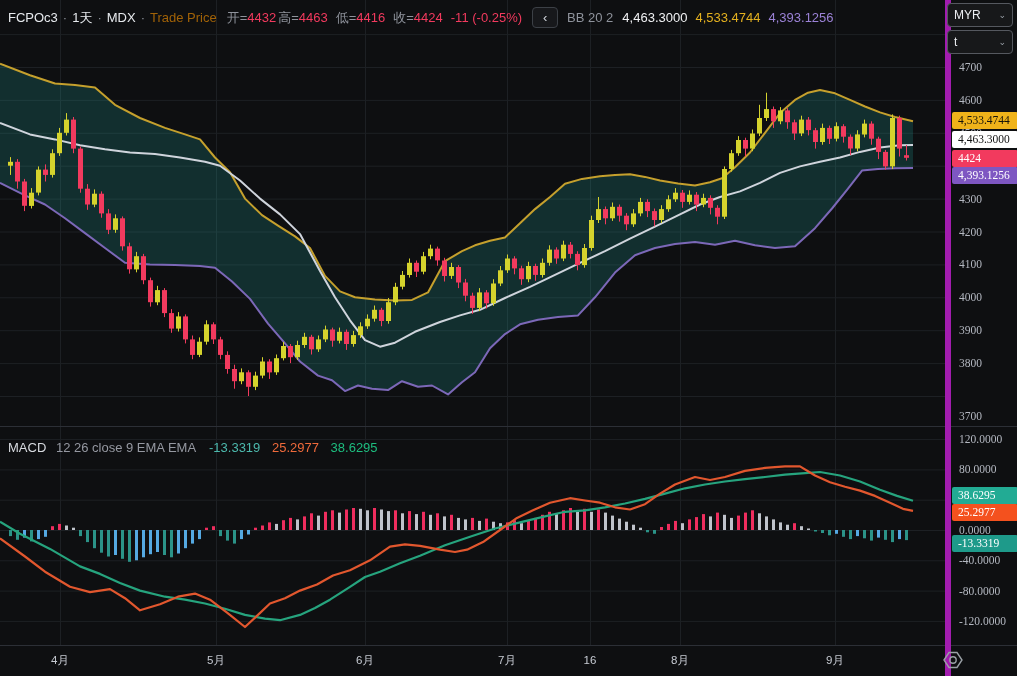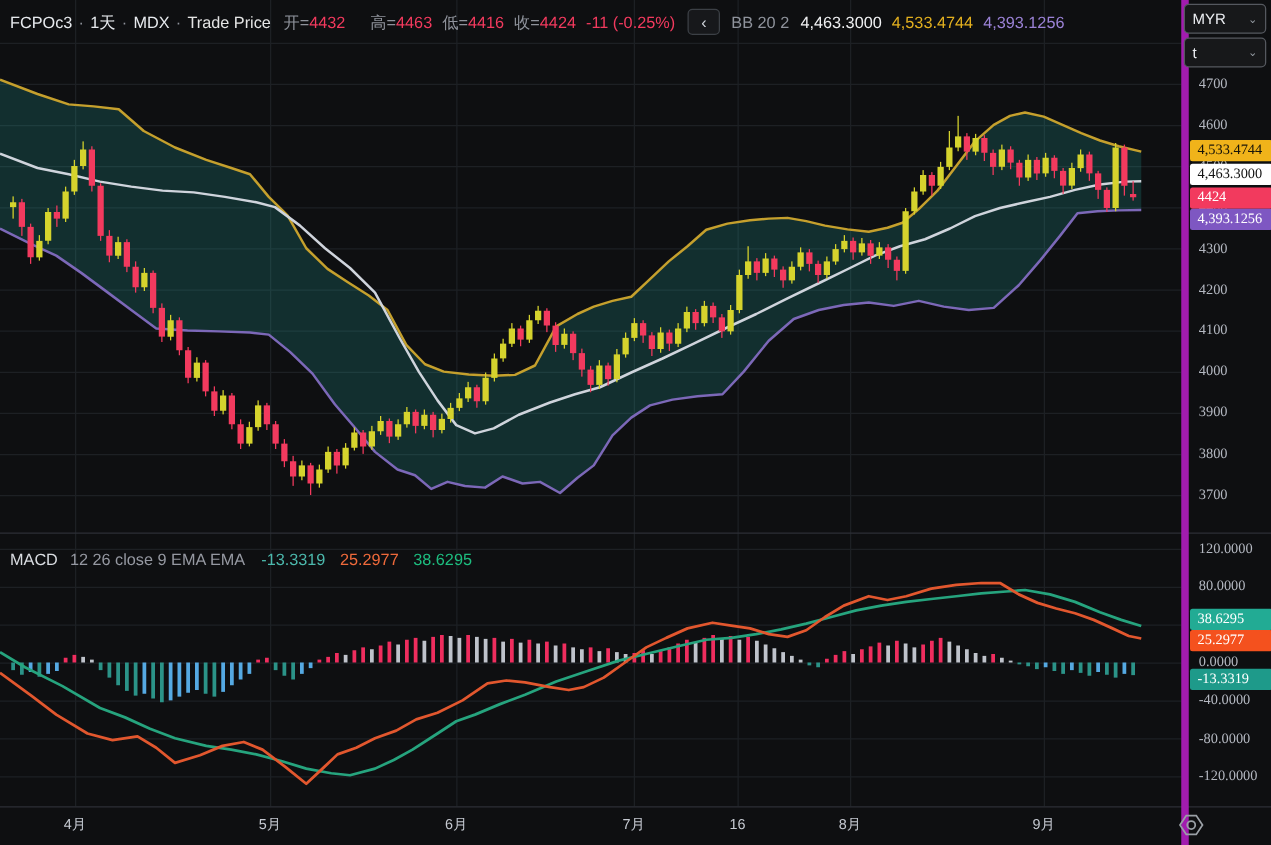--- a/index.html
+++ b/index.html
@@ -460,22 +460,22 @@
     </svg>
 
 
   <div class="legend">
     <span style="color:#e7eaee">FCPOc3</span>
     <span class="dim" style="margin:0 5px">·</span>
     <span style="color:#e7eaee">1天</span>
     <span class="dim" style="margin:0 5px">·</span>
     <span style="color:#e7eaee">MDX</span>
     <span class="dim" style="margin:0 5px">·</span>
-    <span style="color:#e5e5e5;margin-right:10px">Trade Price</span>
-    <span id="ohlc-group"><span class="dim">开=</span><span class="red" style="margin-right: 20px;">4432</span><span class="dim">高=</span><span class="red" style="margin-right: 8px;">4463</span><span class="dim">低=</span><span class="red" style="margin-right: 8px;">4416</span><span class="dim">收=</span><span class="red" style="margin-right: 8px;">4424</span></span>
+    <span style="color:#a16207;margin-right:10px">Trade Price</span>
+    <span id="ohlc-group"><span class="dim">开=</span><span class="red" style="margin-right: 2px;">4432</span><span class="dim">高=</span><span class="red" style="margin-right: 8px;">4463</span><span class="dim">低=</span><span class="red" style="margin-right: 8px;">4416</span><span class="dim">收=</span><span class="red" style="margin-right: 8px;">4424</span></span>
     <span class="red">-11 (-0.25%)</span>
     <span class="collapse-btn">‹</span>
     <span class="dim" style="margin-right:9px">BB 20 2</span>
     <span style="color:#f0f1f3;margin-right:8px">4,463.3000</span>
     <span style="color:#e3b01f;margin-right:8px">4,533.4744</span>
     <span style="color:#9b82d6">4,393.1256</span>
   </div>
 
   <div class="macd-legend">
     <span>MACD</span>
@@ -498,21 +498,21 @@
       <div class="tick" style="top: 60px;">4700</div>
       <div class="tick" style="top: 92.9px;">4600</div>
       <div class="tick" style="top: 125.8px;">4500</div>
       <div class="tick" style="top: 158.7px;">4400</div>
       <div class="tick" style="top: 191.6px;">4300</div>
       <div class="tick" style="top: 224.5px;">4200</div>
       <div class="tick" style="top: 257.4px;">4100</div>
       <div class="tick" style="top: 290.3px;">4000</div>
       <div class="tick" style="top: 323.2px;">3900</div>
       <div class="tick" style="top: 356.1px;">3800</div>
-      <div class="tick" style="top: 389px;">3700</div>
+      <div class="tick" style="top: 409px;">3700</div>
       <div class="tick" style="top: 432.088px;">120.0000</div>
       <div class="tick" style="top: 462.392px;">80.0000</div>
       <div class="tick" style="top: 523px;">0.0000</div>
       <div class="tick" style="top: 553.304px;">-40.0000</div>
       <div class="tick" style="top: 583.608px;">-80.0000</div>
       <div class="tick" style="top: 613.912px;">-120.0000</div>
       <div class="badge" style="top: 112.287px; background: rgb(240, 179, 26); color: rgb(23, 20, 10);">4,533.4744</div>
       <div class="badge" style="top: 131.374px; background: rgb(255, 255, 255); color: rgb(19, 19, 19);">4,463.3000</div>
       <div class="badge" style="top: 150.304px; background: rgb(242, 58, 94); color: rgb(255, 255, 255);">4424</div>
       <div class="badge" style="top: 167.462px; background: rgb(126, 87, 194); color: rgb(255, 255, 255);">4,393.1256</div>

